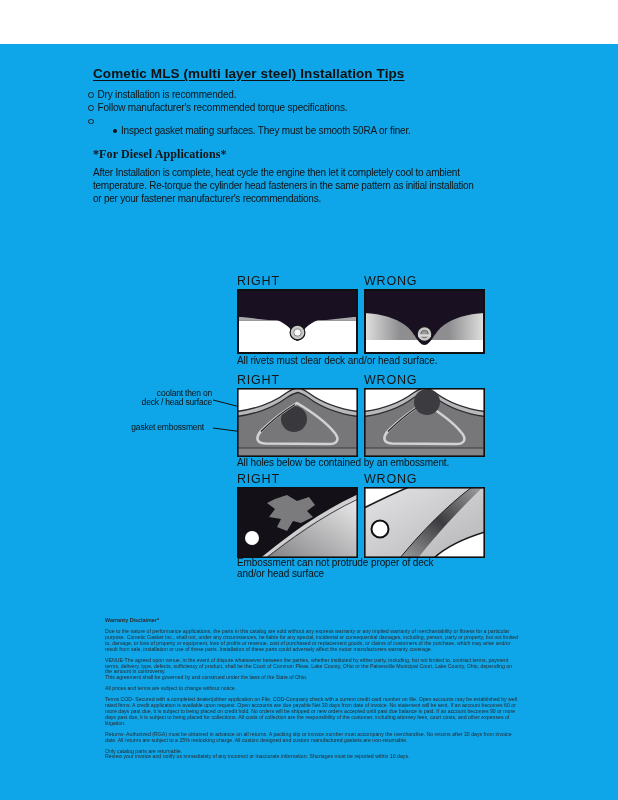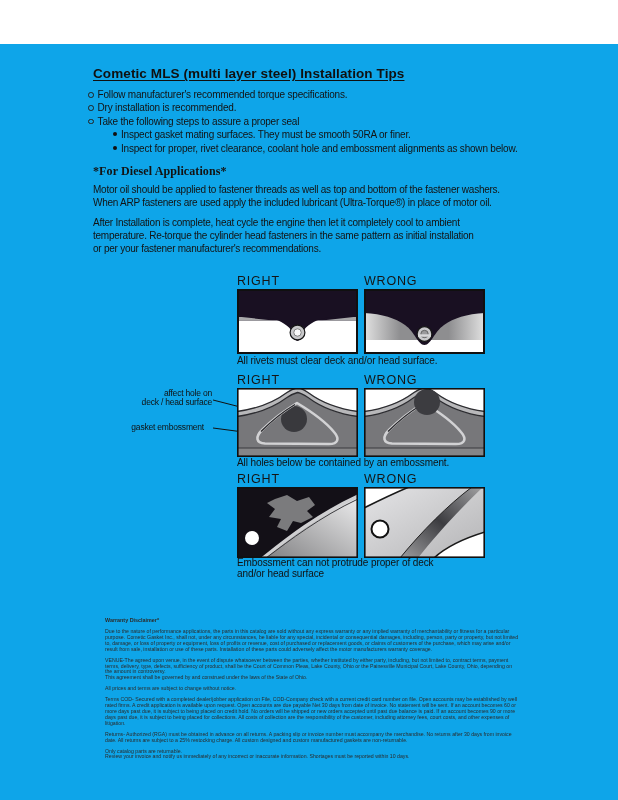--- a/index.html
+++ b/index.html
@@ -36,42 +36,35 @@
 </head>
 <body>
 
 <div class="page">
 
   <div class="content">
     <h1 class="doc-title">Cometic MLS (multi layer steel) Installation Tips</h1>
 
     <div class="tip-row">
       <span class="b-open"></span>
-      <span>Follow manufacturer's recommended torque specifications.</span>
+      <span>Dry installation is recommended.</span>
     </div>
     <div class="tip-row">
       <span class="b-open"></span>
-      <span>Dry installation is recommended.</span>
+      <span>Follow manufacturer's recommended torque specifications.</span>
     </div>
     <div class="tip-row">
       <span class="b-open"></span>
-      <span>Take the following steps to assure a proper seal</span>
     </div>
     <div class="tip-row sub">
       <span class="b-fill"></span>
       <span>Inspect gasket mating surfaces.  They must be smooth 50RA or finer.</span>
     </div>
-    <div class="tip-row sub">
-      <span class="b-fill"></span>
-      <span>Inspect for proper, rivet clearance, coolant hole and embossment alignments as shown below.</span>
-    </div>
 
     <div class="diesel-heading">*For Diesel Applications*</div>
-    <p class="body-para">Motor oil should be applied to fastener threads as well as top and bottom of the fastener washers.
-When ARP fasteners are used apply the included lubricant (Ultra-Torque®) in place of motor oil.</p>
     <p class="body-para">After Installation is complete, heat cycle the engine then let it completely cool to ambient
 temperature. Re-torque the cylinder head fasteners in the same pattern as initial installation
 or per your fastener manufacturer's recommendations.</p>
   </div>
 
   <div class="rw-label" style="left:237px;top:230px;">RIGHT</div>
   <div class="rw-label" style="left:364px;top:230px;">WRONG</div>
 
   <svg class="panel" style="left:237px;top:245px;" width="121" height="65" viewBox="0 0 121 65">
     <rect width="121" height="65" fill="#191022"></rect>
@@ -101,21 +94,21 @@
     <circle cx="60.5" cy="45" r="3.7" fill="#9a9a9c" stroke="#555" stroke-width=".8"></circle>
     <path d="M54,46.5 H67" stroke="#d8d8da" stroke-width="2.4"></path>
     <rect x="1" y="1" width="119" height="63" fill="none" stroke="#101010" stroke-width="2"></rect>
   </svg>
 
   <div class="caption" style="top:312px;">All rivets must clear deck and/or head surface.</div>
 
   <div class="rw-label" style="left:237px;top:329px;">RIGHT</div>
   <div class="rw-label" style="left:364px;top:329px;">WRONG</div>
 
-  <div class="side-label" style="left:120px;top:345px;">affect hole on
+  <div class="side-label" style="left:120px;top:345px;">coolant then on
 deck / head surface</div>
   <div class="side-label" style="left:112px;top:379px;">gasket embossment</div>
 
   <svg class="leader-overlay" viewBox="0 0 252 78">
     <line x1="95" y1="14" x2="177" y2="35" stroke="#111" stroke-width="1"></line>
     <line x1="95" y1="42" x2="148" y2="49" stroke="#111" stroke-width="1"></line>
   </svg>
 
   <svg class="panel" style="left:237px;top:344px;" width="121" height="69" viewBox="0 0 121 69">
     <rect width="121" height="69" fill="#ffffff"></rect>

